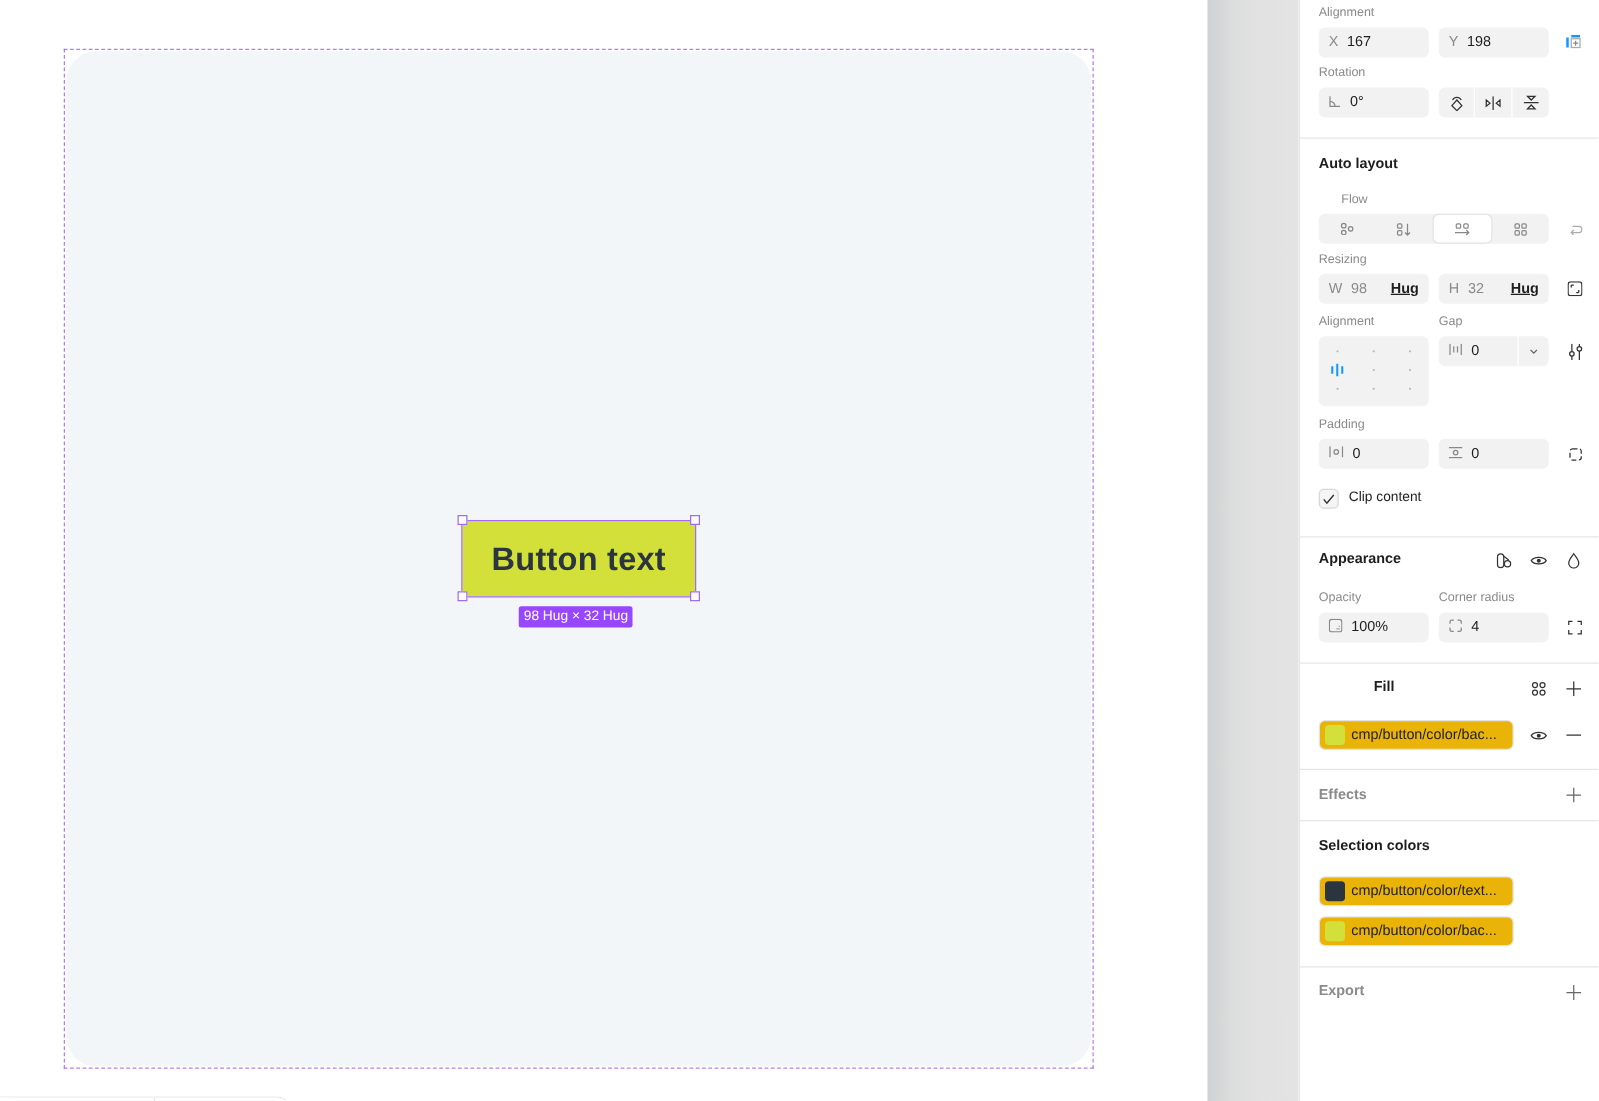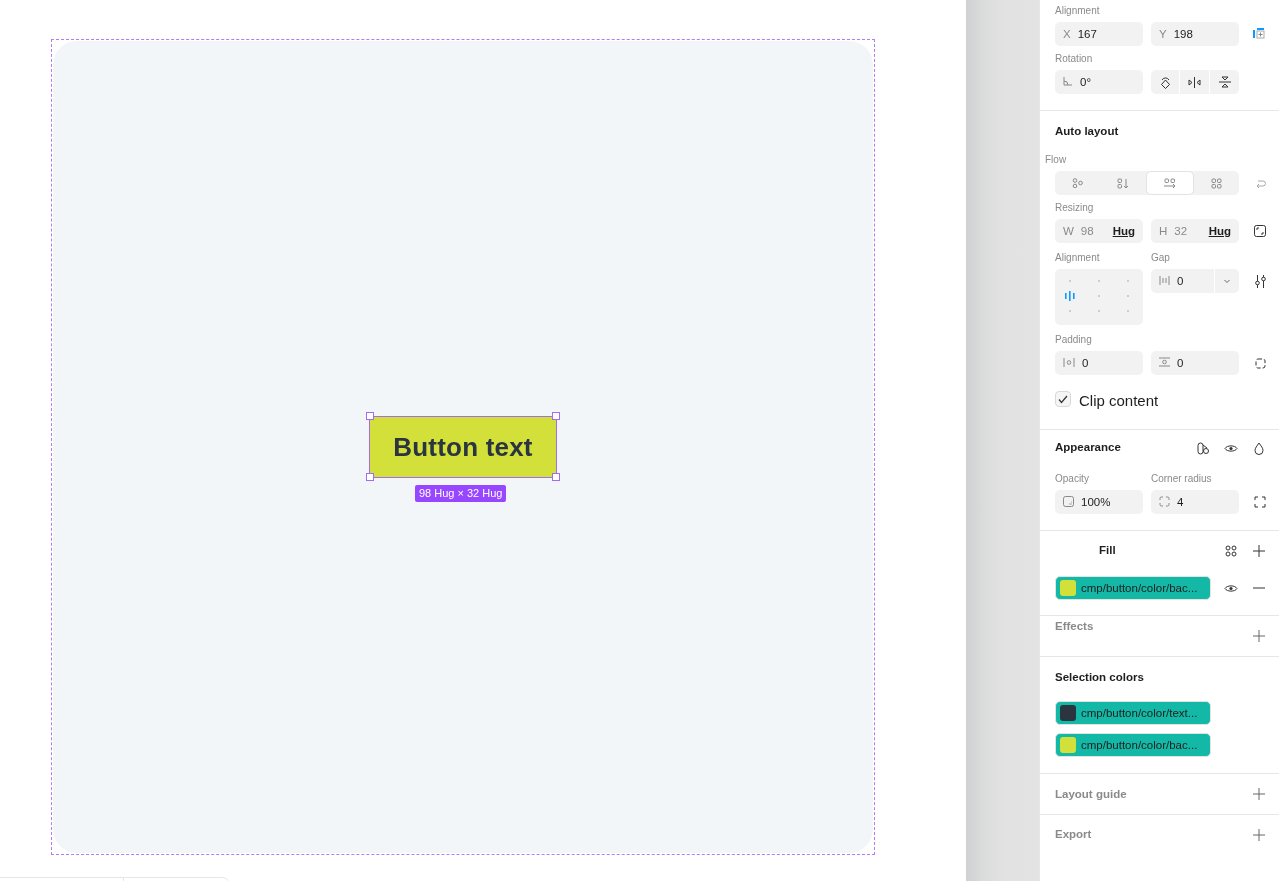--- a/index.html
+++ b/index.html
@@ -24,21 +24,21 @@
   
   .panel { position: absolute; left: 1039px; top: 0; width: 240px; height: 881px; background: #ffffff; border-left: 1px solid #e6e6e6; font-size: 11px; }
   .section { position: relative; border-bottom: 1px solid #e6e6e6; }
   .lbl { position: absolute; font-size: 10px; color: #8a8a8a; }
   .title { position: absolute; left: 15px; font-size: 11.5px; font-weight: bold; color: #1e1e1e; }
   .title.muted { color: #8a8a8a; font-weight: bold; }
   .field { position: absolute; height: 24px; background: #f2f2f2; border-radius: 5px; display: flex; align-items: center; font-size: 11.5px; color: #1e1e1e; }
   .field .pre { color: #8a8a8a; margin-left: 8px; margin-right: 7px; font-size: 11.5px; }
   .field .suf { position: absolute; right: 8px; font-weight: bold; text-decoration: underline; }
   .icon { position: absolute; display: flex; align-items: center; justify-content: center; color: #444; }
-  .chip { position: absolute; left: 15px; width: 156px; height: 24px; border: 1px solid #e3e3e3; border-radius: 5px; display: flex; align-items: center; font-size: 11.5px; color: #1e1e1e; background: #14b8a6; }
+  .chip { position: absolute; left: 15px; width: 156px; height: 24px; border: 1px solid #e3e3e3; border-radius: 5px; display: flex; align-items: center; font-size: 11.5px; color: #1e1e1e; background: #eab308; }
   .swatch { width: 16px; height: 16px; border-radius: 3px; margin: 0 5px 0 4px; }
   .seg { position: absolute; left: 15px; top: 171px; width: 184px; height: 24px; background: #f2f2f2; border-radius: 5px; display: flex; }
   .seg div { flex: 1; display: flex; align-items: center; justify-content: center; }
   .seg div.active { background: #fff; border: 1px solid #e3e3e3; border-radius: 5px; }
   .check { position: absolute; left: 15px; top: 391px; width: 16px; height: 16px; border: 1px solid #d8d8d8; border-radius: 4px; background: #f5f5f5; display: flex; align-items: center; justify-content: center; font-size: 11px; color: #1e1e1e; }
 </style>
 </head>
 <body>
 
 <div class="canvas">
@@ -109,21 +109,21 @@
         <svg width="12" height="12" viewBox="0 0 12 12">
             <path d="M0 6h12" stroke="#333"></path>
             <path d="M3 1h6L6 4z M3 11h6L6 8z" fill="none" stroke="#333"></path>
           </svg>
       </div>
     </div>
   </div>
 
   <div class="section" style="height:319px;">
     <div class="title" style="top:14px;">Auto layout</div>
-    <div class="lbl" style="left:5px;top:43px;">Flow</div>
+    <div class="lbl" style="left:33px;top:43px;">Flow</div>
     <div class="seg" style="top:60px;">
       <div>
           <svg width="12" height="10" viewBox="0 0 12 10">
             <circle cx="3" cy="2.5" r="1.8" fill="none" stroke="#888"></circle>
             <circle cx="8.5" cy="5" r="1.8" fill="none" stroke="#888"></circle>
             <circle cx="3" cy="8" r="1.8" fill="none" stroke="#888"></circle>
           </svg>
         </div>
       <div>
           <svg width="12" height="11" viewBox="0 0 12 11">
@@ -232,21 +232,21 @@
       <svg width="11" height="11" viewBox="0 0 11 11">
           <rect x="1" y="1" width="9" height="9" rx="2" fill="none" stroke="#333" stroke-dasharray="4 2"></rect>
         </svg>
     </div>
 
     <div class="check" style="top:280px;">
       <svg width="10" height="9" viewBox="0 0 10 9">
           <path d="M1 4.5l2.5 3L9 1" fill="none" stroke="#333" stroke-width="1.2"></path>
         </svg>
     </div>
-    <div style="position:absolute;left:39px;top:281px;font-size:15px;">Clip content</div>
+    <div style="position:absolute;left:39px;top:281px;font-size:11px;">Clip content</div>
   </div>
 
   <div class="section" style="height:101px;">
     <div class="title" style="top:11px;text-align:center;">Appearance</div>
     <div class="icon" style="left:155px;top:10px;width:16px;height:16px;">
       <svg width="13" height="13" viewBox="0 0 13 13">
           <rect x="1" y="1" width="5" height="11" rx="2.5" fill="none" stroke="#333"></rect>
           <circle cx="9" cy="9" r="2.5" fill="none" stroke="#333"></circle>
           <path d="M6 3l4 3" stroke="#333"></path>
         </svg>
@@ -312,48 +312,40 @@
     </div>
     <div class="icon" style="left:211px;top:49px;width:16px;height:16px;">
       <svg width="12" height="2" viewBox="0 0 12 2">
           <path d="M0 1h12" stroke="#333"></path>
         </svg>
     </div>
   </div>
 
 
   <div class="section" style="height:41px;">
-    <div class="title muted" style="top:4px;">Effects</div>
+    <div class="title muted" style="top:14px;">Effects</div>
     <div class="icon" style="left:211px;top:12px;width:16px;height:16px;">
       <svg width="12" height="12" viewBox="0 0 12 12">
           <path d="M6 0v12M0 6h12" stroke="#666"></path>
         </svg>
     </div>
   </div>
 
   <div class="section" style="height:117px;text-decoration:underline;">
     <div class="title" style="top:14px;">Selection colors</div>
     <div class="chip" style="top:44px;">
       <span class="swatch" style="background:#2b3540;"></span>
       <span>cmp/button/color/text...</span>
     </div>
     <div class="chip" style="top:76px;">
       <span class="swatch" style="background:#d3e03a;"></span>
       <span>cmp/button/color/bac...</span>
     </div>
   </div>
 
-  <div class="section" style="height:41px;">
-    <div class="title muted" style="top:14px;">Layout guide</div>
-    <div class="icon" style="left:211px;top:12px;width:16px;height:16px;">
-      <svg width="12" height="12" viewBox="0 0 12 12">
-          <path d="M6 0v12M0 6h12" stroke="#666"></path>
-        </svg>
-    </div>
-  </div>
 
   <div class="section" style="height:40px;border-bottom:none;">
     <div class="title muted" style="top:13px;">Export</div>
     <div class="icon" style="left:211px;top:12px;width:16px;height:16px;">
       <svg width="12" height="12" viewBox="0 0 12 12">
           <path d="M6 0v12M0 6h12" stroke="#666"></path>
         </svg>
     </div>
   </div>
 </div>

